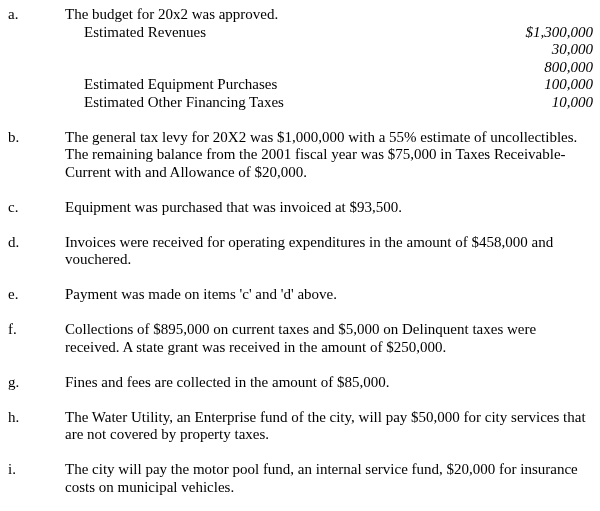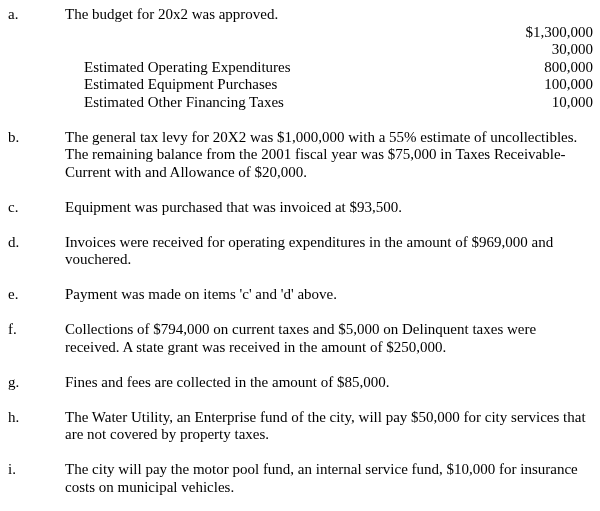--- a/index.html
+++ b/index.html
@@ -40,40 +40,41 @@
   .budget-table {
     width: 100%;
   }
   .budget-row {
     display: flex;
     padding-left: 19px;
   }
   .budget-amount {
     margin-left: auto;
     white-space: nowrap;
+    font-style: italic;
   }
 </style>
 </head>
 <body>
 
 <div class="page">
 
   <div class="item">
     <div class="letter">a.</div>
     <div class="body">
       <div class="text">The budget for 20x2 was approved.</div>
       <div class="budget-table">
         <div class="budget-row">
+          <span class="budget-label">Estimated Revenues</span>
           <span class="budget-amount">$1,300,000</span>
         </div>
         <div class="budget-row">
           <span class="budget-amount">30,000</span>
         </div>
         <div class="budget-row">
-          <span class="budget-label">Estimated Operating Expenditures</span>
           <span class="budget-amount">800,000</span>
         </div>
         <div class="budget-row">
           <span class="budget-label">Estimated Equipment Purchases</span>
           <span class="budget-amount">100,000</span>
         </div>
         <div class="budget-row">
           <span class="budget-label">Estimated Other Financing Taxes</span>
           <span class="budget-amount">10,000</span>
         </div>
@@ -91,52 +92,52 @@
   <div class="item">
     <div class="letter">c.</div>
     <div class="body">
       <div class="text">Equipment was purchased that was invoiced at $93,500.</div>
     </div>
   </div>
 
   <div class="item">
     <div class="letter">d.</div>
     <div class="body">
-      <div class="text">Invoices were received for operating expenditures in the amount of $969,000 and vouchered.</div>
+      <div class="text">Invoices were received for operating expenditures in the amount of $458,000 and vouchered.</div>
     </div>
   </div>
 
   <div class="item">
     <div class="letter">e.</div>
     <div class="body">
       <div class="text">Payment was made on items 'c' and 'd' above.</div>
     </div>
   </div>
 
   <div class="item">
     <div class="letter">f.</div>
     <div class="body">
-      <div class="text">Collections of $794,000 on current taxes and $5,000 on Delinquent taxes were received. A state grant was received in the amount of $250,000.</div>
+      <div class="text">Collections of $895,000 on current taxes and $5,000 on Delinquent taxes were received. A state grant was received in the amount of $250,000.</div>
     </div>
   </div>
 
   <div class="item">
     <div class="letter">g.</div>
     <div class="body">
       <div class="text">Fines and fees are collected in the amount of $85,000.</div>
     </div>
   </div>
 
   <div class="item">
     <div class="letter">h.</div>
     <div class="body">
       <div class="text">The Water Utility, an Enterprise fund of the city, will pay $50,000 for city services that are not covered by property taxes.</div>
     </div>
   </div>
 
   <div class="item">
     <div class="letter">i.</div>
     <div class="body">
-      <div class="text">The city will pay the motor pool fund, an internal service fund, $10,000 for insurance costs on municipal vehicles.</div>
+      <div class="text">The city will pay the motor pool fund, an internal service fund, $20,000 for insurance costs on municipal vehicles.</div>
     </div>
   </div>
 
 </div>
 
 </body></html>

